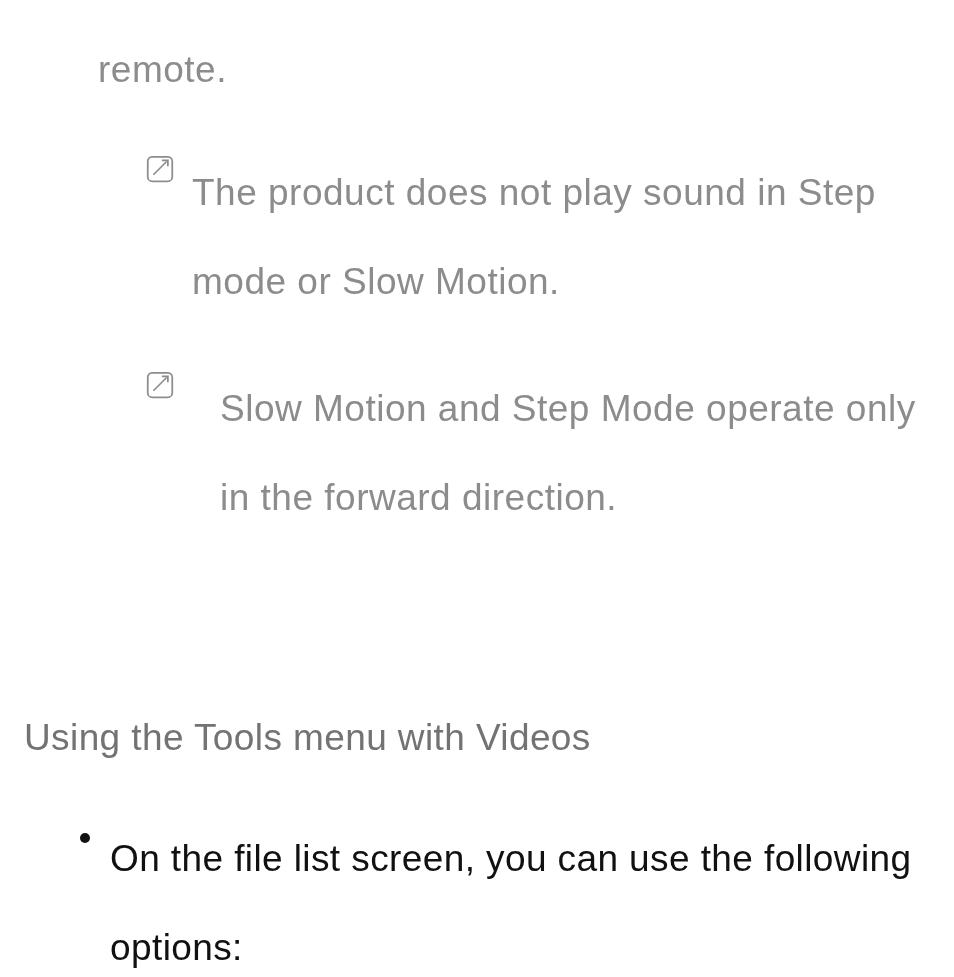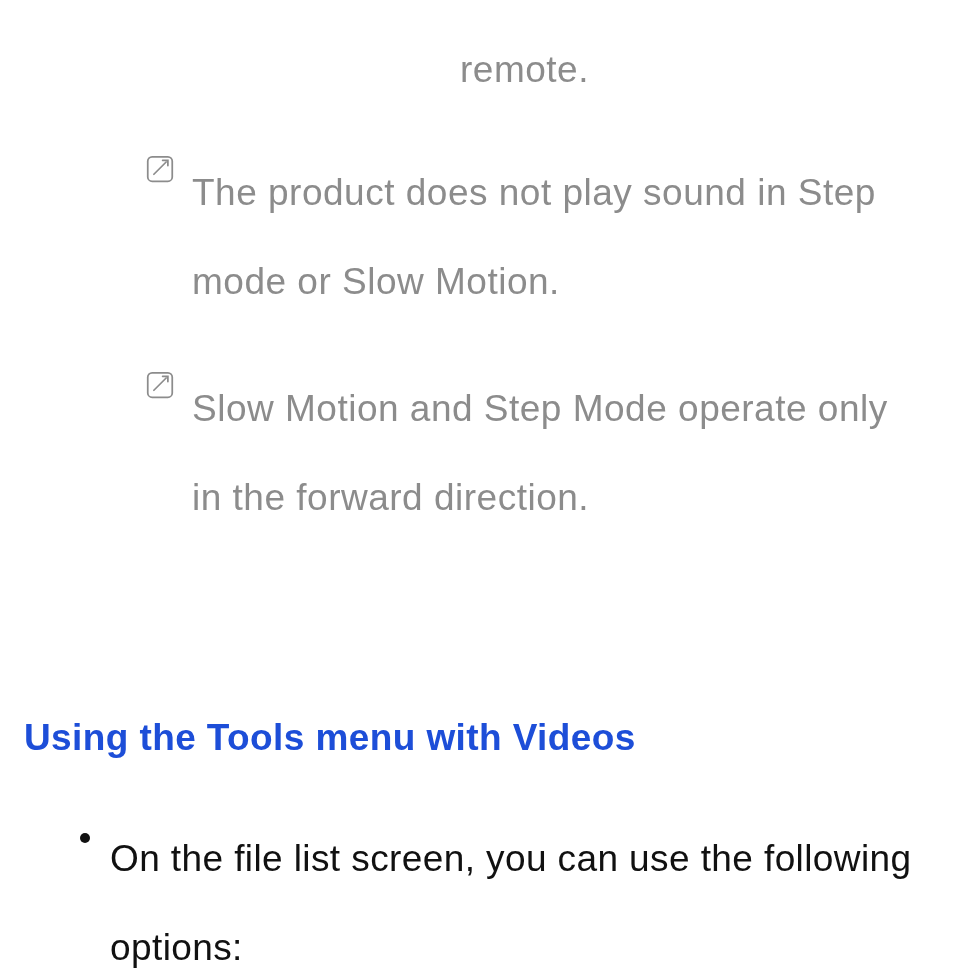--- a/index.html
+++ b/index.html
@@ -12,23 +12,22 @@
   }
   .page {
     padding: 40px 28px 40px 28px;
     box-sizing: border-box;
     width: 954px;
   }
   .fragment-line {
     color: #8c8c8c;
     font-size: 37px;
     line-height: 1.6;
-    margin-left: 95px;
+    margin-left: 70px;
     letter-spacing: 0.5px;
-    text-align: center;
   }
   .note-block {
     display: flex;
     align-items: flex-start;
     margin-top: 50px;
     justify-content: flex-end;
   }
   .note-icon-wrap {
     width: 164px;
     min-width: 164px;
@@ -44,26 +43,26 @@
     display: block;
   }
   .note-text {
     color: #8c8c8c;
     font-size: 37px;
     line-height: 2.4;
     letter-spacing: 0.5px;
     padding-right: 8px;
   }
   .section-heading {
-    color: #1d4ed8;
+    color: #737373;
     font-size: 37px;
     letter-spacing: 0.4px;
     margin-top: 175px;
     margin-left: -4px;
-    font-weight: 700;
+    font-weight: 400;
   }
   .bullet-block {
     display: flex;
     align-items: flex-start;
     margin-top: 56px;
   }
   .bullet-dot-wrap {
     width: 82px;
     min-width: 82px;
     display: flex;
@@ -99,21 +98,21 @@
         <svg viewBox="0 0 32 32">
           <rect x="2" y="2" width="28" height="28" rx="5" ry="5" fill="none" stroke="#8c8c8c" stroke-width="2"></rect>
           <line x1="9" y1="22" x2="23" y2="8" stroke="#8c8c8c" stroke-width="2" stroke-linecap="round"></line>
           <path d="M19 6 L25 6 L25 12" fill="none" stroke="#8c8c8c" stroke-width="2" stroke-linecap="round"></path>
         </svg>
       </span>
     </div>
     <div class="note-text">The product does not play sound in Step mode or Slow Motion.</div>
   </div>
 
-  <div class="note-block" style="margin-top:38px;">
+  <div class="note-block" style="margin-top:38px;gap:28px;">
     <div class="note-icon-wrap">
       <span class="note-icon">
         <svg viewBox="0 0 32 32">
           <rect x="2" y="2" width="28" height="28" rx="5" ry="5" fill="none" stroke="#8c8c8c" stroke-width="2"></rect>
           <line x1="9" y1="22" x2="23" y2="8" stroke="#8c8c8c" stroke-width="2" stroke-linecap="round"></line>
           <path d="M19 6 L25 6 L25 12" fill="none" stroke="#8c8c8c" stroke-width="2" stroke-linecap="round"></path>
         </svg>
       </span>
     </div>
     <div class="note-text">Slow Motion and Step Mode operate only in the forward direction.</div>

